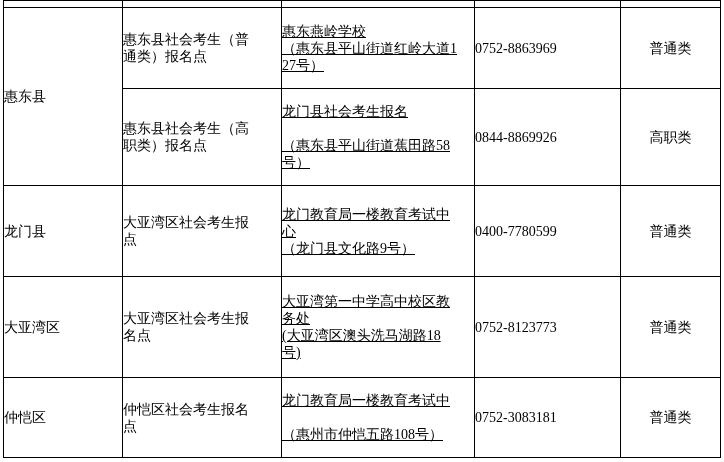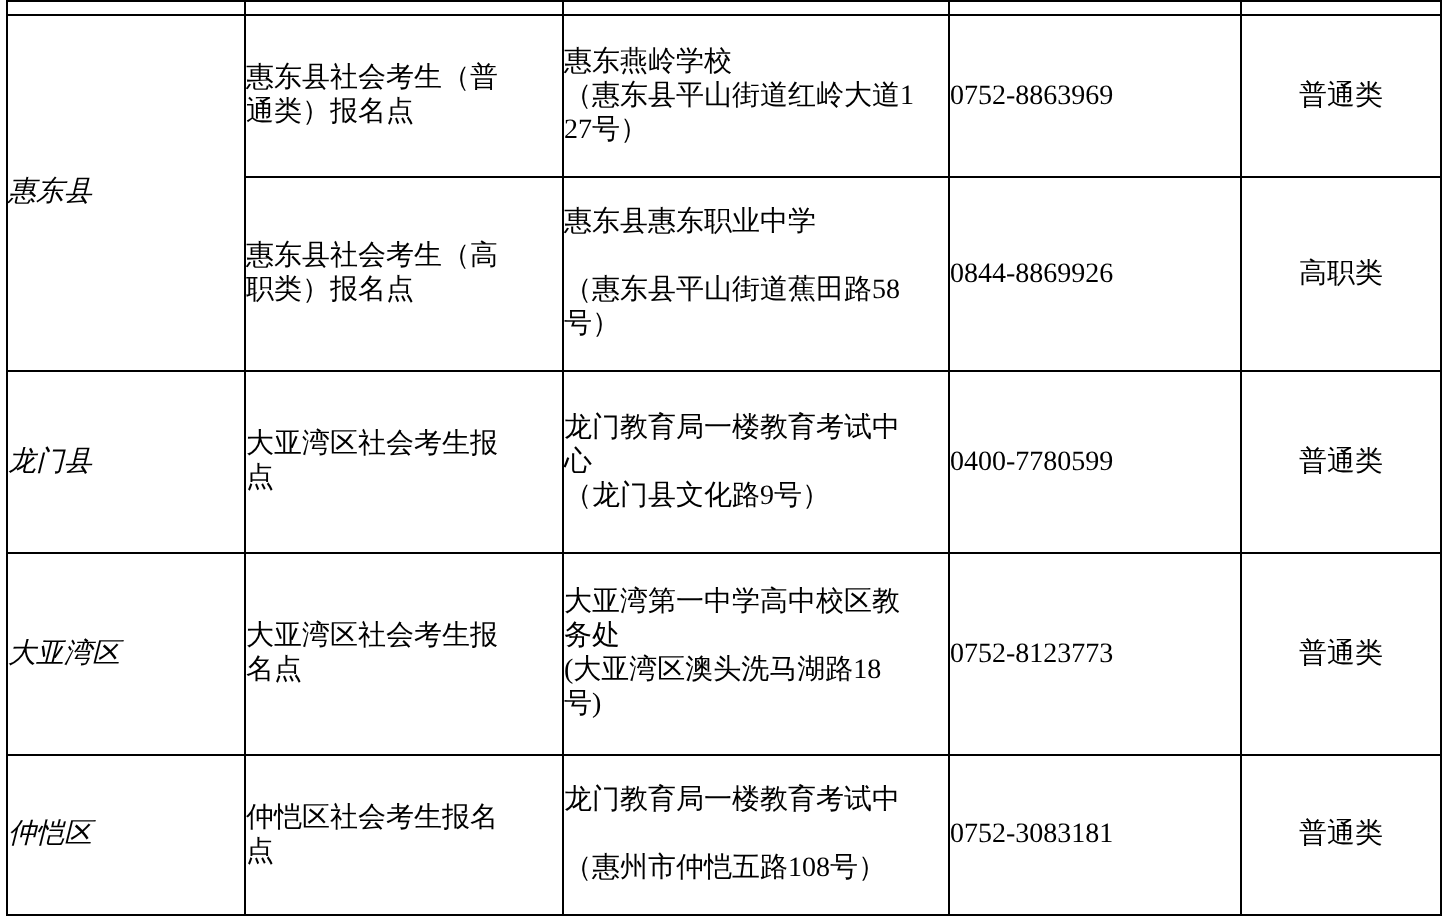--- a/index.html
+++ b/index.html
@@ -33,23 +33,23 @@
     white-space: pre-line;
     overflow: hidden;
     word-break: break-all;
   }
   tr.r0 { height: 7px; }
   tr.r1 { height: 81px; }
   tr.r2 { height: 97px; }
   tr.r3 { height: 91px; }
   tr.r4 { height: 101px; }
   tr.r5 { height: 80px; }
-  td.c1 { padding-left: 19px; padding-right: 3px; font-style: italic; }
+  td.c1 { padding-left: 19px; padding-right: 3px; }
   td.c2 { padding-left: 17px; padding-right: 4px; }
-  td.c3 { padding-left: 16px; padding-right: 3px; }
+  td.c3 { padding-left: 16px; padding-right: 3px; text-decoration: underline; }
   td.c4 { text-align: left; }
   td.c5 { text-align: center; }
 </style>
 </head>
 <body>
 
 <div class="page">
   <table class="grid">
     <colgroup>
       <col style="width:119px">
@@ -75,21 +75,21 @@
       <td class="c3">惠东燕岭学校
 （惠东县平山街道红岭大道1
 27号）</td>
       <td class="c4">0752-8863969</td>
       <td class="c5">普通类</td>
     </tr>
 
     <tr class="r2">
       <td class="c2">惠东县社会考生（高
 职类）报名点</td>
-      <td class="c3">惠东县惠东职业中学
+      <td class="c3">龙门县社会考生报名
 
 （惠东县平山街道蕉田路58
 号）</td>
       <td class="c4">0844-8869926</td>
       <td class="c5">高职类</td>
     </tr>
 
     <tr class="r3">
       <td class="c1">龙门县</td>
       <td class="c2">大亚湾区社会考生报

